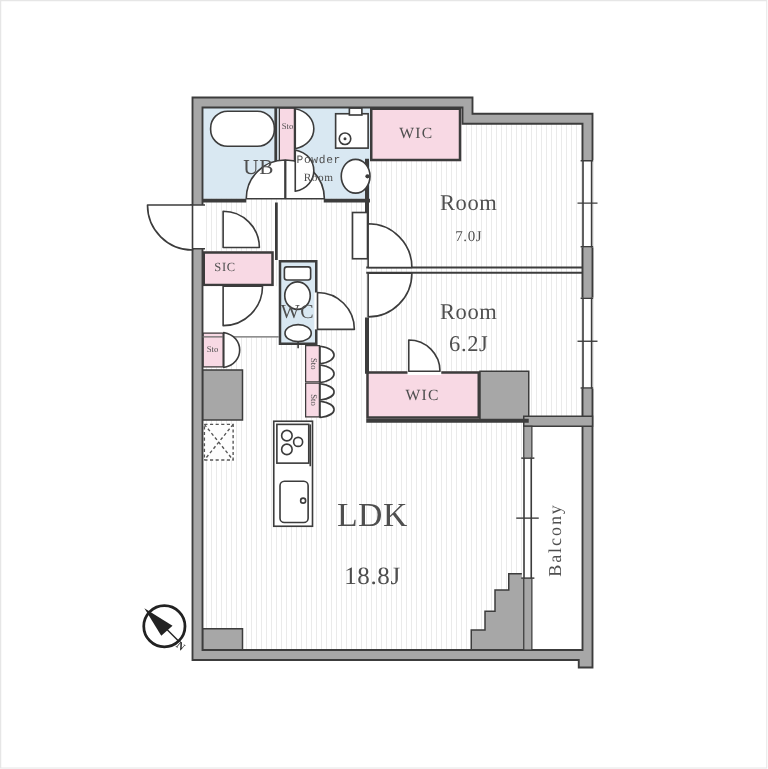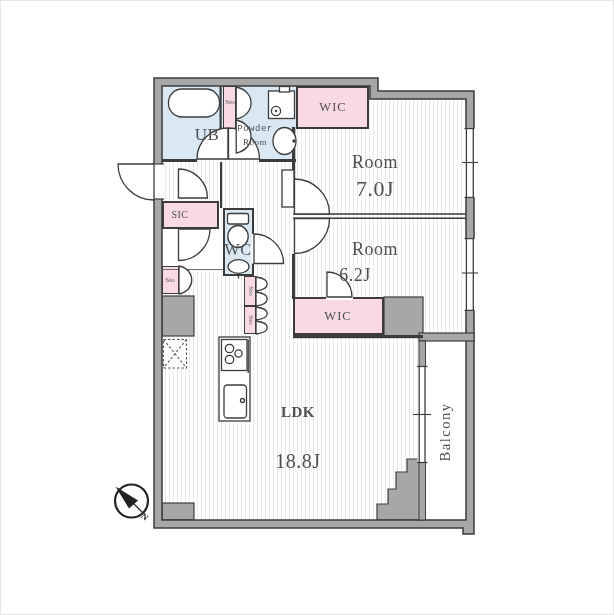--- a/index.html
+++ b/index.html
@@ -181,26 +181,26 @@
       <text x="142" y="517" transform="rotate(40 142 513)" font-size="8.5" font-weight="bold" fill="#222" font-family="Liberation Serif, DejaVu Serif, serif">N</text>
     </g>
   </svg>
 
   <div class="lbl" style="left:176px;top:133px;font-size:17px;margin-left:30px;">UB</div>
   <div class="lbl" style="left:229px;top:101px;font-size:7px;letter-spacing:0;">Sto</div>
   <div class="lbl" style="left:254px;top:128px;font-size:9px;font-family:Liberation Mono, monospace;">Powder</div>
   <div class="lbl" style="left:254px;top:141px;font-size:9px;">Room</div>
   <div class="lbl" style="left:332px;top:106px;font-size:12.5px;letter-spacing:1px;">WIC</div>
   <div class="lbl" style="left:374px;top:161px;font-size:18px;">Room</div>
-  <div class="lbl" style="left:374px;top:188px;font-size:22px;">7.0J</div>
+  <div class="lbl" style="left:374px;top:188px;font-size:12px;">7.0J</div>
   <div class="lbl" style="left:374px;top:248px;font-size:18px;">Room</div>
-  <div class="lbl" style="left:354px;top:274px;font-size:18px;text-align:center;">6.2J</div>
+  <div class="lbl" style="left:374px;top:274px;font-size:18px;text-align:center;">6.2J</div>
   <div class="lbl" style="left:179px;top:214px;font-size:10px;">SIC</div>
   <div class="lbl" style="left:237px;top:249px;font-size:16px;">WC</div>
   <div class="lbl" style="left:169px;top:279px;font-size:7px;letter-spacing:0;">Sto</div>
   <div class="lbl rot90" style="left:249px;top:290px;font-size:7px;letter-spacing:0;">Sto</div>
   <div class="lbl rot90" style="left:249px;top:319px;font-size:7px;letter-spacing:0;">Sto</div>
   <div class="lbl" style="left:337px;top:315px;font-size:12.5px;letter-spacing:1px;">WIC</div>
-  <div class="lbl" style="left:297px;top:411px;font-size:15px;font-weight:bold;">LDK</div>
+  <div class="lbl" style="left:297px;top:411px;font-size:27px;">LDK</div>
   <div class="lbl" style="left:297px;top:460px;font-size:20px;">18.8J</div>
   <div class="lbl rotm90" style="left:444px;top:431px;font-size:14.5px;">Balcony</div>
 
 </div>
 
 </body></html>

